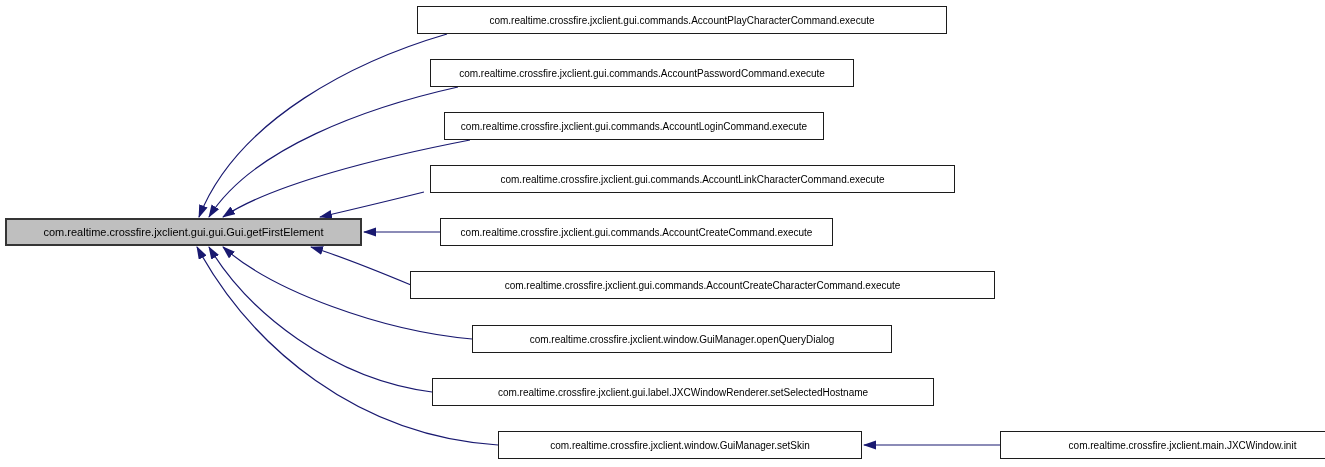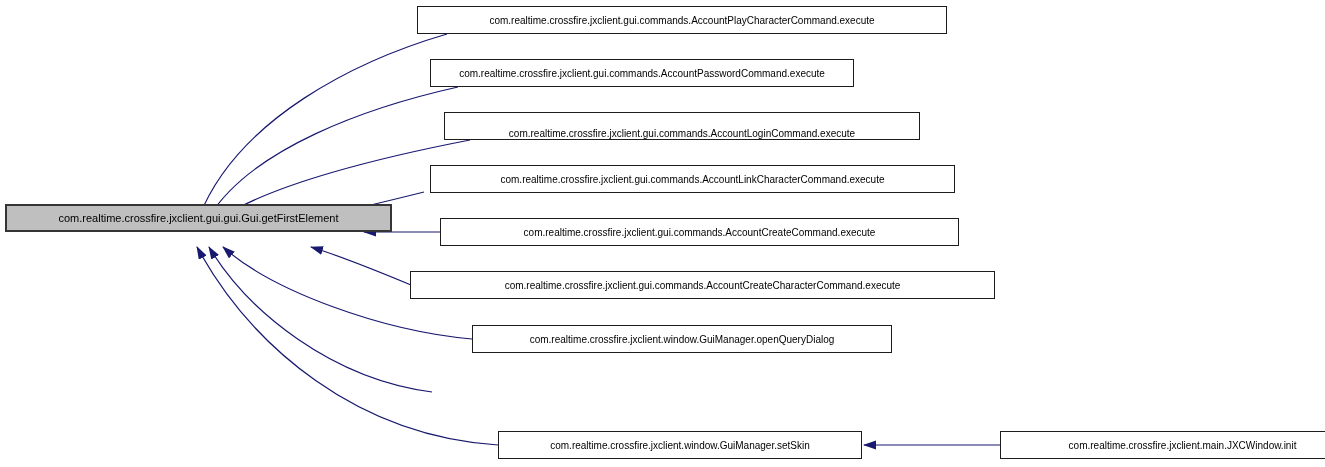--- a/index.html
+++ b/index.html
@@ -43,52 +43,55 @@
     <path class="edge" marker-end="url(#arrow)" d="M 470,140 C 382,157 272,184 223,217"></path>
     <path class="edge" marker-end="url(#arrow)" d="M 424,192 C 388,201 350,210 320,217"></path>
     <path class="edge" marker-end="url(#arrow)" d="M 440,232 L 364,232"></path>
     <path class="edge" marker-end="url(#arrow)" d="M 411,285 C 375,270 340,256 311,247"></path>
     <path class="edge" marker-end="url(#arrow)" d="M 472,339 C 382,331 272,291 223,247"></path>
     <path class="edge" marker-end="url(#arrow)" d="M 432,392 C 332,379 248,312 209,247"></path>
     <path class="edge" marker-end="url(#arrow)" d="M 498,445 C 358,436 252,348 197,247"></path>
     <path class="edge" marker-end="url(#arrow)" d="M 1000,445 L 864,445"></path>
   </svg>
 
-  <div class="node main" style="left:5px;top:204px;width:387px;">
+  <div class="node main" style="left:5px;top:218px;width:357px;">
     <span>com.realtime.crossfire.jxclient.gui.gui.Gui.getFirstElement</span>
   </div>
 
   <div class="node" style="left:417px;top:6px;width:530px;">
     <span>com.realtime.crossfire.jxclient.gui.commands.AccountPlayCharacterCommand.execute</span>
   </div>
 
   <div class="node" style="left:430px;top:59px;width:424px;">
     <span>com.realtime.crossfire.jxclient.gui.commands.AccountPasswordCommand.execute</span>
   </div>
 
-  <div class="node" style="left:444px;top:112px;width:476px;align-items:flex-end;">
+  <div class="node" style="left:444px;top:112px;width:380px;">
     <span>com.realtime.crossfire.jxclient.gui.commands.AccountLoginCommand.execute</span>
   </div>
 
   <div class="node" style="left:419px;top:165px;width:525px;margin-left:11px;">
     <span>com.realtime.crossfire.jxclient.gui.commands.AccountLinkCharacterCommand.execute</span>
   </div>
 
-  <div class="node" style="left:440px;top:218px;width:519px;">
+  <div class="node" style="left:440px;top:218px;width:393px;">
     <span>com.realtime.crossfire.jxclient.gui.commands.AccountCreateCommand.execute</span>
   </div>
 
   <div class="node" style="left:410px;top:271px;width:585px;">
     <span>com.realtime.crossfire.jxclient.gui.commands.AccountCreateCharacterCommand.execute</span>
   </div>
 
   <div class="node" style="left:472px;top:325px;width:420px;text-align:right;">
     <span>com.realtime.crossfire.jxclient.window.GuiManager.openQueryDialog</span>
   </div>
 
+  <div class="node" style="left:432px;top:378px;width:502px;">
+    <span>com.realtime.crossfire.jxclient.gui.label.JXCWindowRenderer.setSelectedHostname</span>
+  </div>
 
   <div class="node" style="left:498px;top:431px;width:364px;justify-content:center;">
     <span>com.realtime.crossfire.jxclient.window.GuiManager.setSkin</span>
   </div>
 
   <div class="node" style="left:1000px;top:431px;width:365px;justify-content:center;">
     <span>com.realtime.crossfire.jxclient.main.JXCWindow.init</span>
   </div>
 
 </div>

